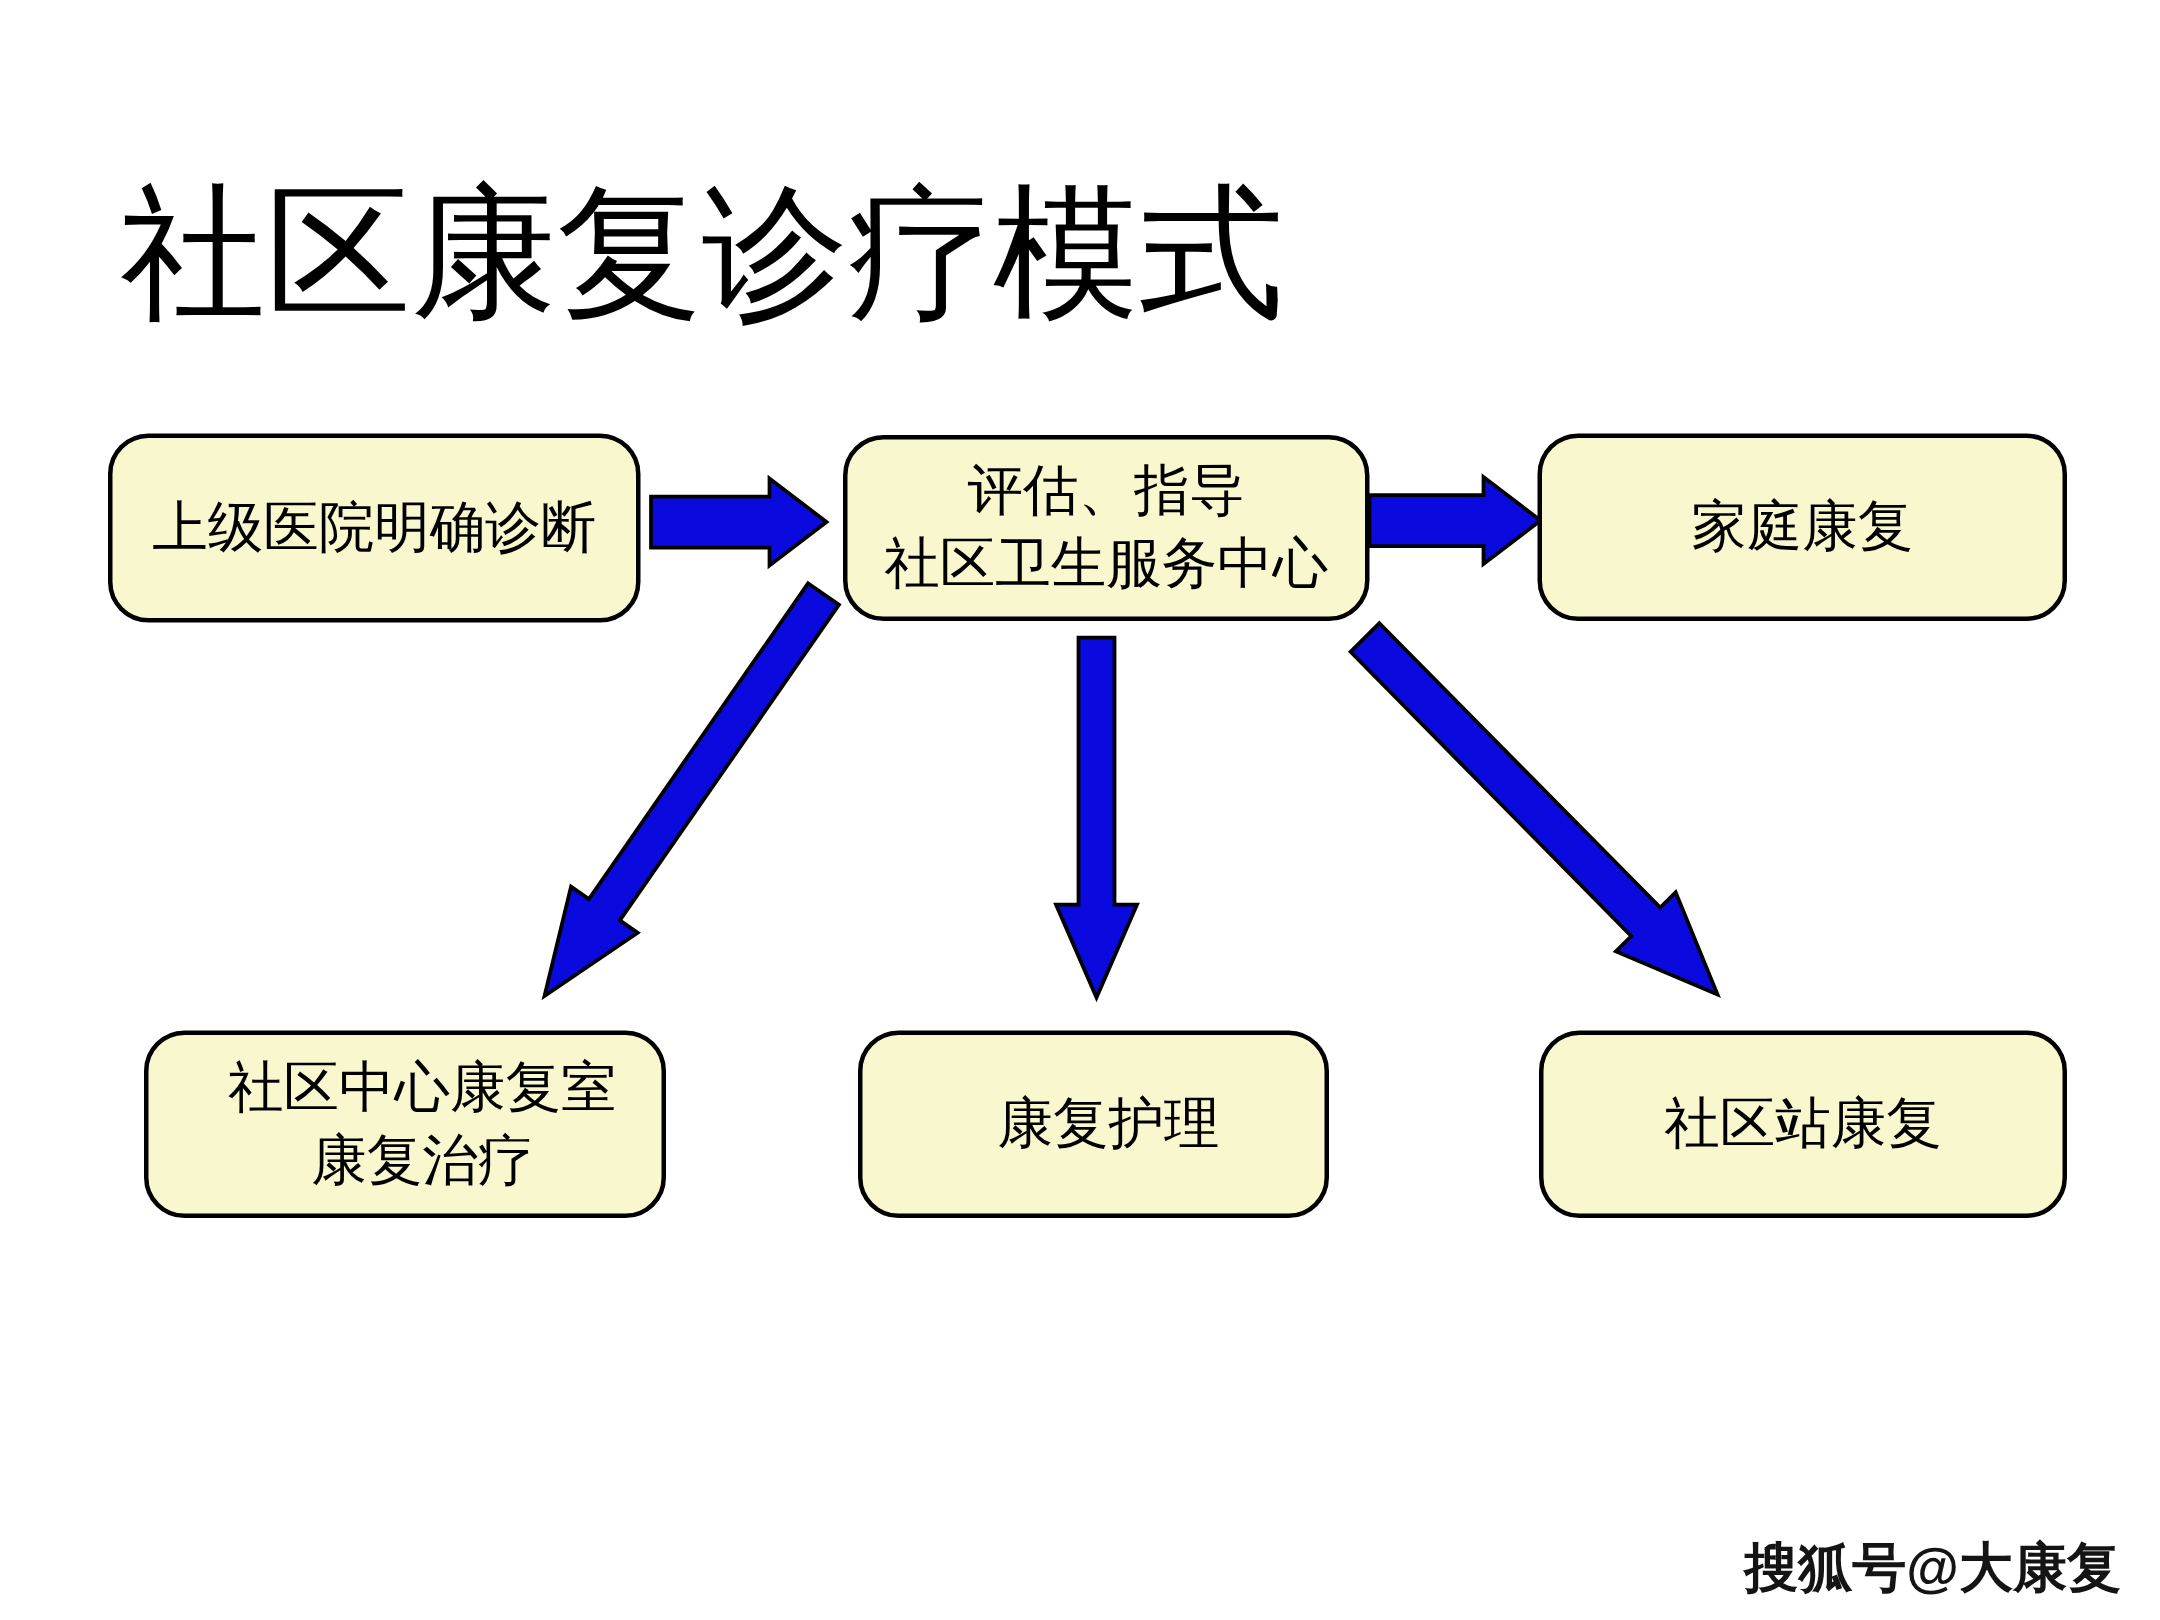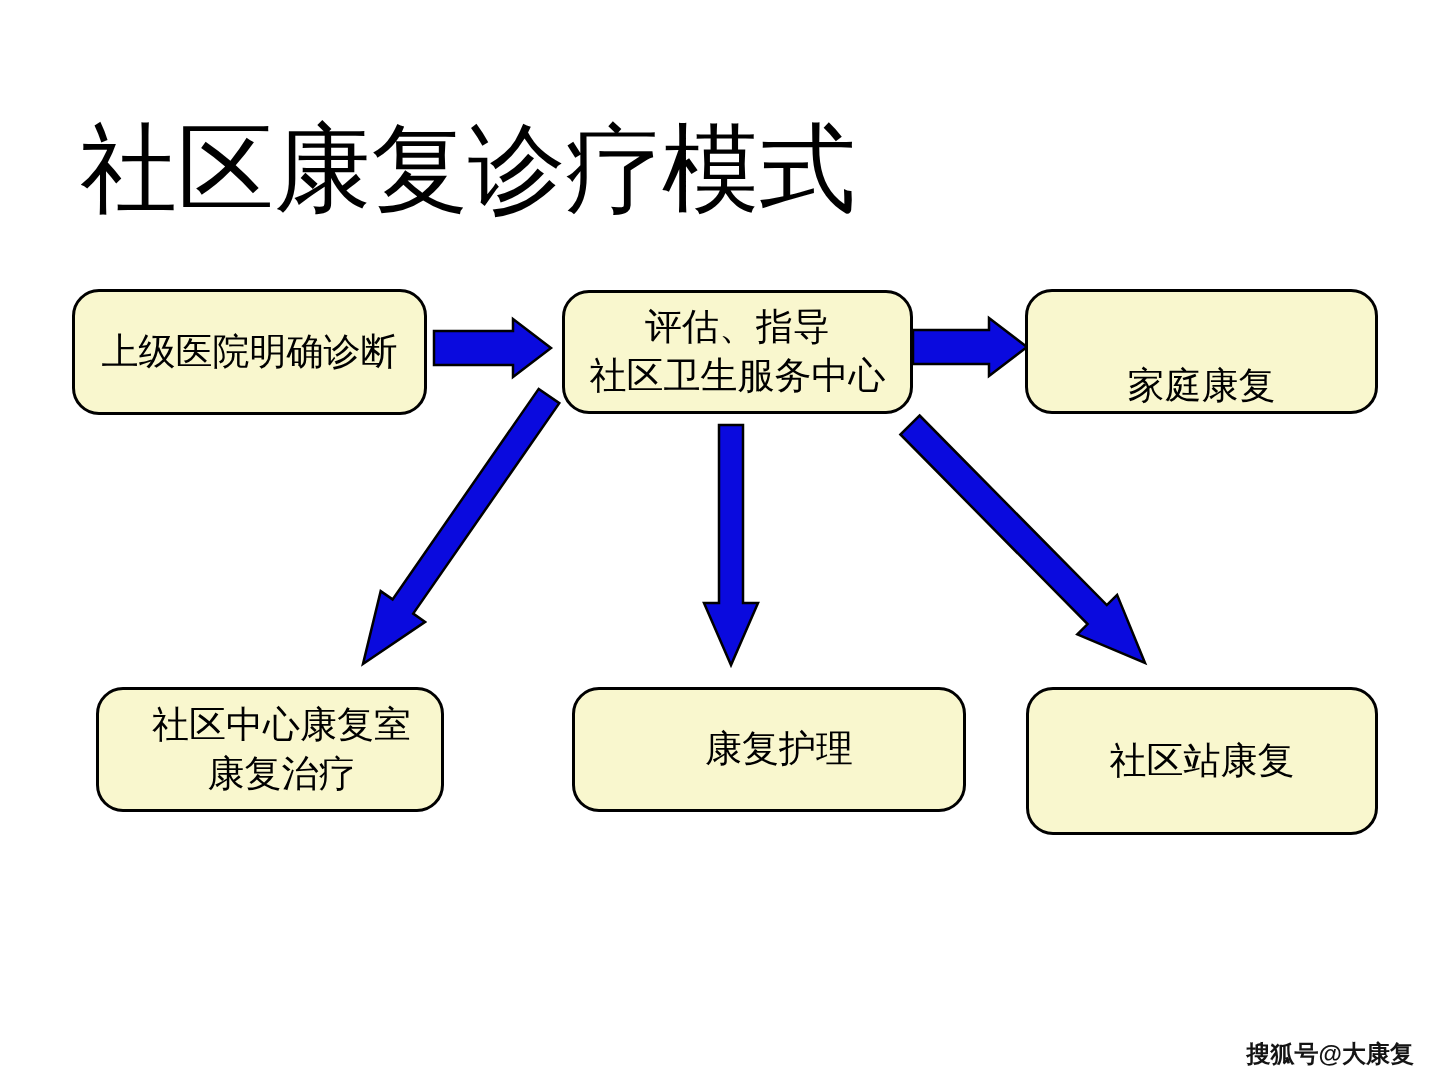--- a/index.html
+++ b/index.html
@@ -55,29 +55,29 @@
     align-items: center;
     text-align: center;
     font-size: 37px;
     line-height: 1.32;
     color: var(--text-color);
     white-space: nowrap;
   }
   .node span { display: block; }
   #node-referral       { left: 72px;   top: 289px; width: 355px; height: 126px; }
   #node-center         { left: 562px;  top: 290px; width: 351px; height: 124px; }
-  #node-home           { left: 1025px; top: 289px; width: 353px; height: 125px; justify-content: flex-end; }
+  #node-home           { left: 1025px; top: 289px; width: 353px; height: 125px; }
   #node-rehab-room     { left: 96px;   top: 687px; width: 348px; height: 125px; padding-left: 23px; }
-  #node-nursing        { left: 572px;  top: 687px; width: 394px; height: 125px; padding-left: 20px; }
-  #node-station        { left: 1026px; top: 687px; width: 352px; height: 148px; }
+  #node-nursing        { left: 572px;  top: 687px; width: 314px; height: 125px; padding-left: 20px; }
+  #node-station        { left: 1026px; top: 687px; width: 352px; height: 125px; }
   .watermark {
     position: absolute;
     right: 26px;
     bottom: 10px;
-    font-size: 24px;
+    font-size: 36px;
     font-weight: bold;
     color: #141414;
     white-space: nowrap;
     text-shadow:
       -2px -2px 0 #fff, 2px -2px 0 #fff,
       -2px  2px 0 #fff, 2px  2px 0 #fff,
        0   -2px 0 #fff, 0    2px 0 #fff,
       -2px  0   0 #fff, 2px  0   0 #fff;
   }
 </style>

